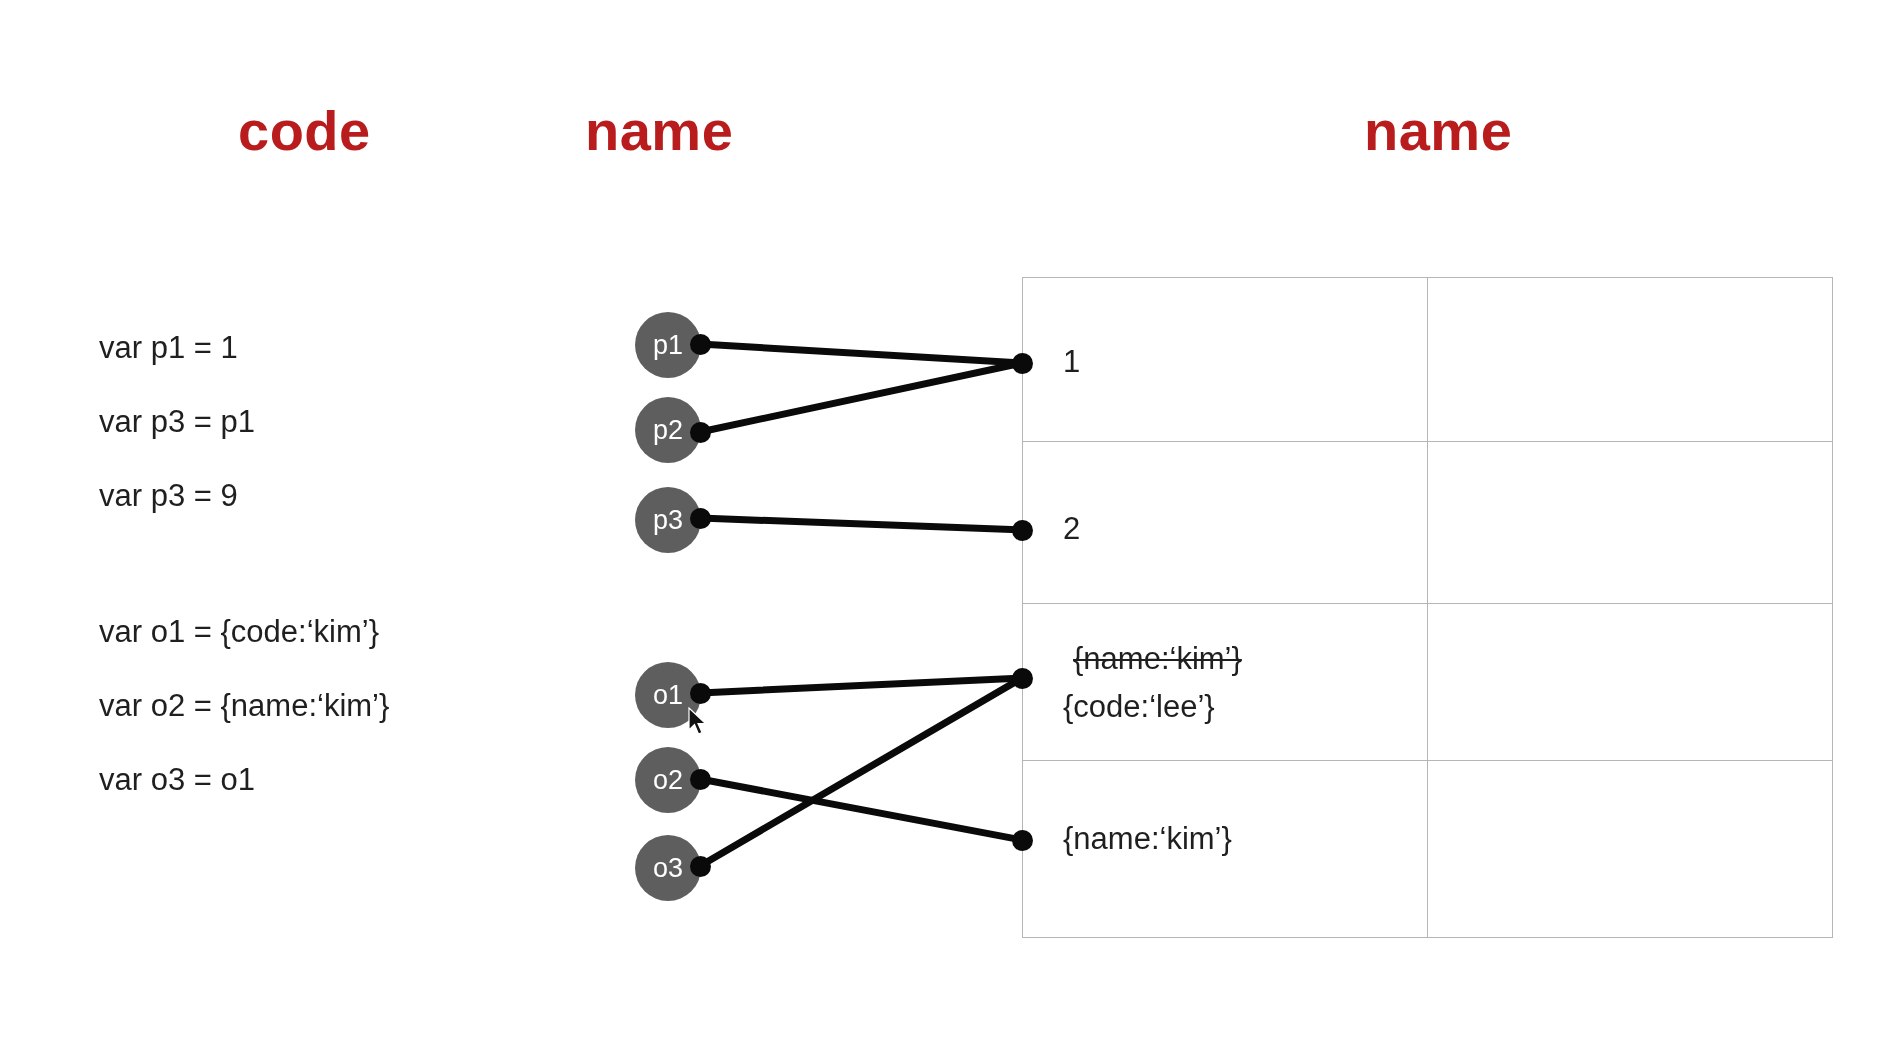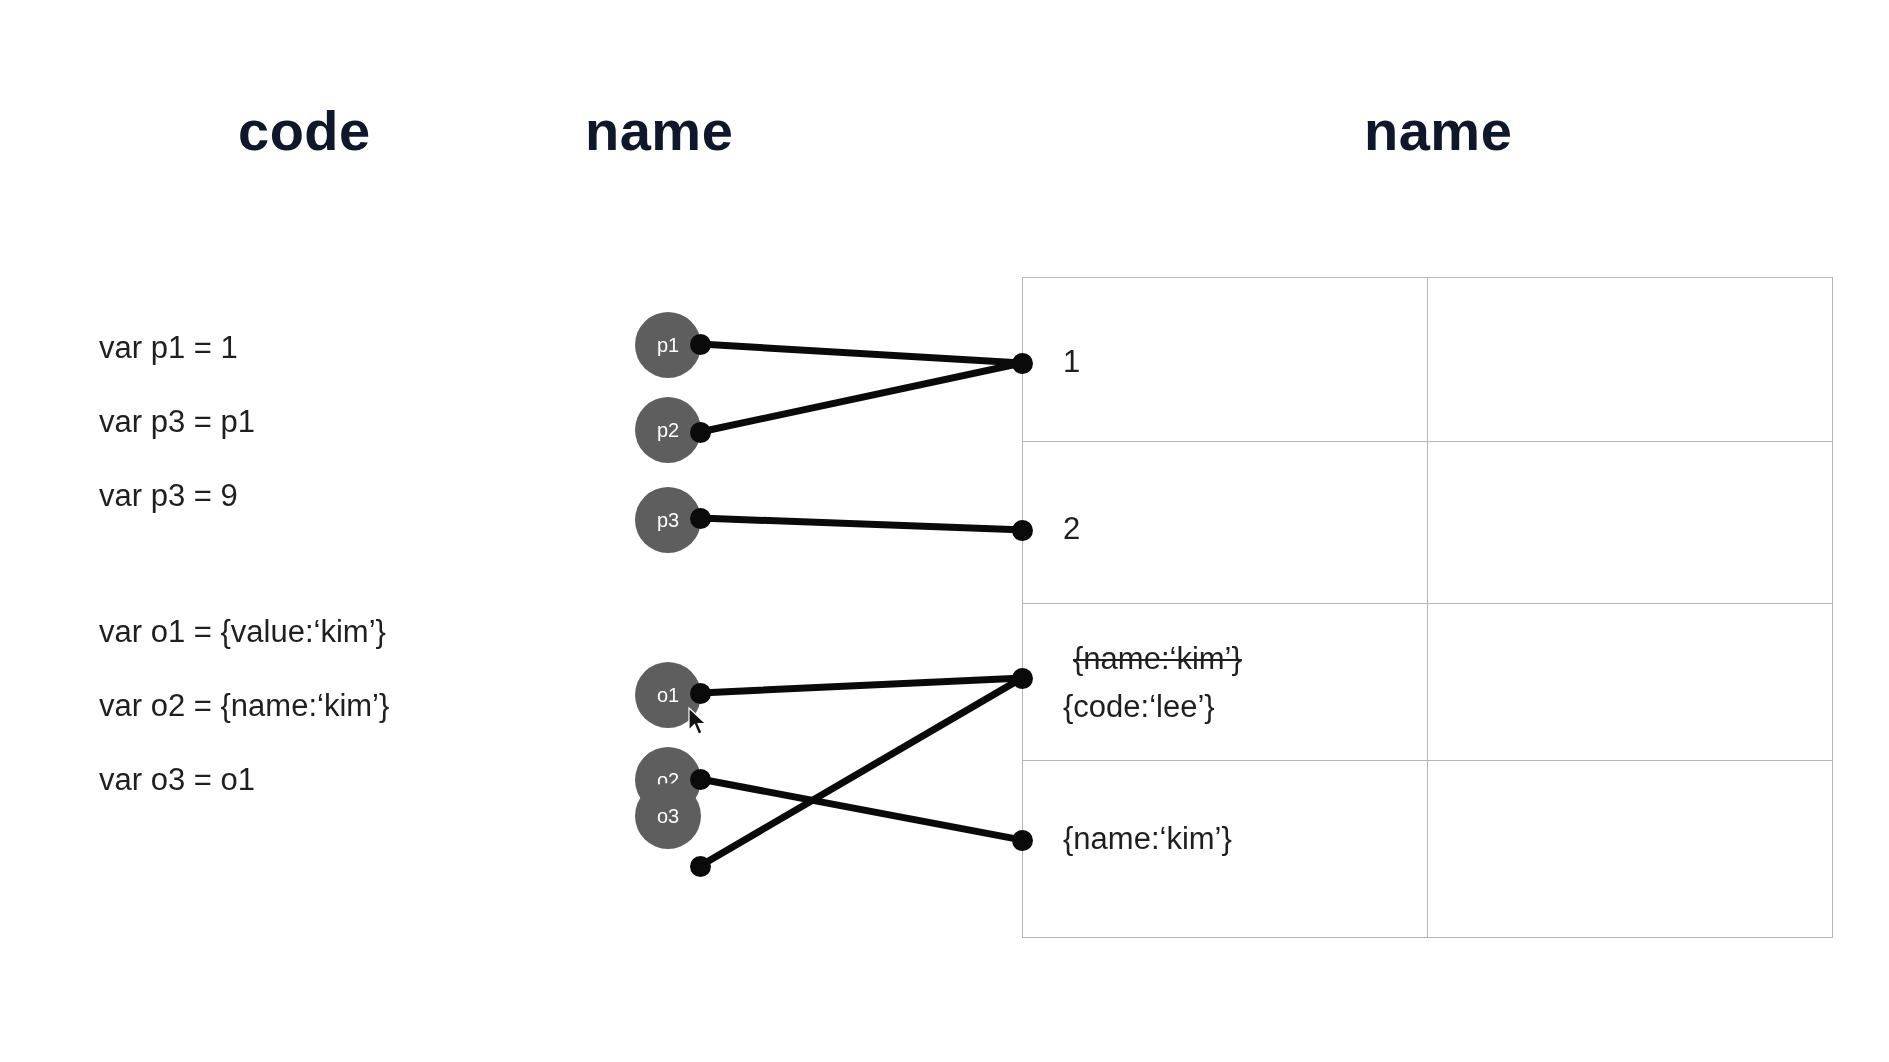--- a/index.html
+++ b/index.html
@@ -18,21 +18,21 @@
     background: #ffffff;
     overflow: hidden;
   }
 
   
   .col-heading {
     position: absolute;
     font-family: "Liberation Sans", sans-serif;
     font-size: 56px;
     font-weight: 700;
-    color: #0f172a;
+    color: #b91c1c;
     letter-spacing: 0.5px;
     white-space: nowrap;
   }
   #heading-code  { left: 238px; top: 98px; }
   #heading-name  { left: 585px; top: 98px; }
   #heading-value { left: 1364px; top: 98px; }
 
   
   #code-column {
     position: absolute;
@@ -65,21 +65,21 @@
   .name-node {
     position: absolute;
     width: 66px;
     height: 66px;
     margin-left: -33px;
     margin-top: -33px;
     border-radius: 50%;
     background: #5e5e5e;
     color: #ffffff;
     font-family: "Liberation Sans", sans-serif;
-    font-size: 20px;
+    font-size: 27px;
     font-weight: 400;
     display: flex;
     align-items: center;
     justify-content: center;
     box-sizing: border-box;
   }
   .name-node-label { pointer-events: none; }
 
   .anchor-dot {
     position: absolute;
@@ -150,21 +150,21 @@
   <div class="col-heading" id="heading-name">name</div>
   <div class="col-heading" id="heading-value">name</div>
 
   <div id="code-column">
     <div class="code-group" id="code-group-1">
       <div class="code-line">var p1 = 1</div>
       <div class="code-line">var p3 = p1</div>
       <div class="code-line">var p3 = 9</div>
     </div>
     <div class="code-group" id="code-group-2">
-      <div class="code-line">var o1 = {value:‘kim’}</div>
+      <div class="code-line">var o1 = {code:‘kim’}</div>
       <div class="code-line">var o2 = {name:‘kim’}</div>
       <div class="code-line">var o3 = o1</div>
     </div>
   </div>
 
   <svg id="wire-layer" viewBox="0 0 1889 1062" xmlns="http://www.w3.org/2000/svg">
       <line x1="700" y1="344" x2="1022" y2="363" stroke="#0a0a0a" stroke-width="7" stroke-linecap="round"></line>
       <line x1="700" y1="432" x2="1022" y2="363" stroke="#0a0a0a" stroke-width="7" stroke-linecap="round"></line>
       <line x1="700" y1="518" x2="1022" y2="530" stroke="#0a0a0a" stroke-width="7" stroke-linecap="round"></line>
       <line x1="700" y1="693" x2="1022" y2="678" stroke="#0a0a0a" stroke-width="7" stroke-linecap="round"></line>
@@ -186,21 +186,21 @@
       </div>
       <div class="anchor-dot" style="left: 700px; top: 518px;"></div>
       <div class="name-node" style="left: 668px; top: 695px;">
         <span class="name-node-label">o1</span>
       </div>
       <div class="anchor-dot" style="left: 700px; top: 693px;"></div>
       <div class="name-node" style="left: 668px; top: 780px;">
         <span class="name-node-label">o2</span>
       </div>
       <div class="anchor-dot" style="left: 700px; top: 779px;"></div>
-      <div class="name-node" style="left: 668px; top: 816px; justify-content: center;">
+      <div class="name-node" style="left: 668px; top: 868px; justify-content: center;">
         <span class="name-node-label">o3</span>
       </div>
       <div class="anchor-dot" style="left: 700px; top: 866px;"></div>
     </div>
 
   <div id="value-table">
     <div class="table-row" style="top: 0px; height: 164px;">
         <div class="cell-text" style="left: 40px; top: 66px;">1</div>
       </div>
       <div class="table-row" style="top: 164px; height: 162px;">

